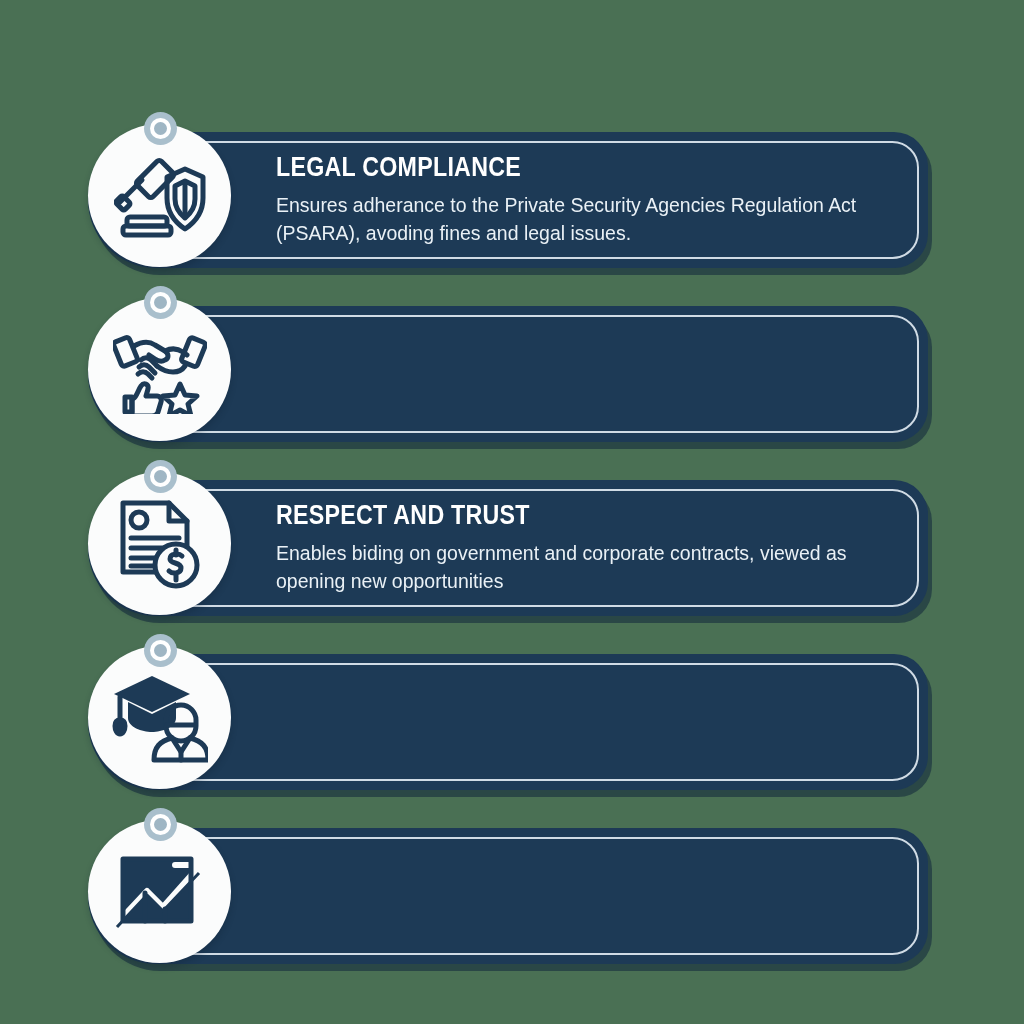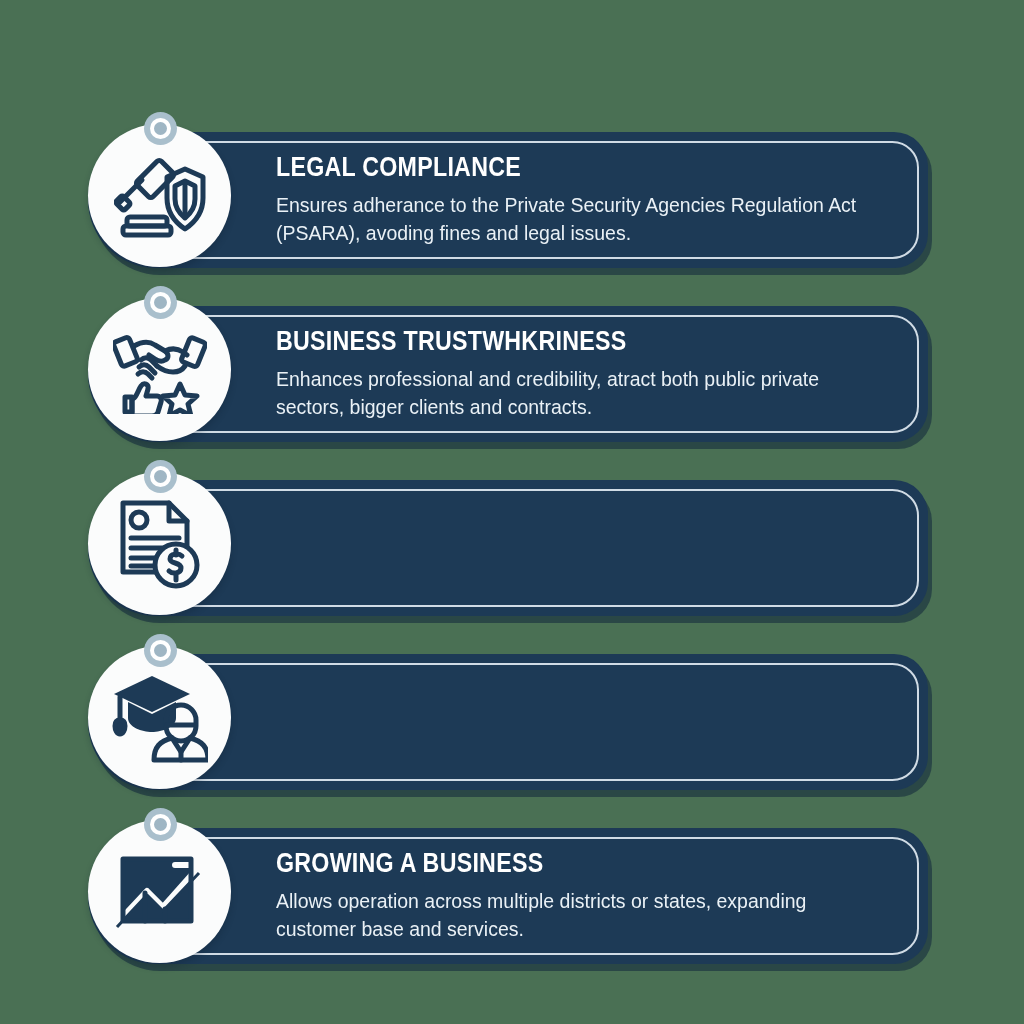--- a/index.html
+++ b/index.html
@@ -170,24 +170,20 @@
       <div class="pin-inner">
         <div class="pin-core"></div>
       </div>
     </div>
   </div>
 
   <div class="card">
     <div class="pill">
       <div class="pill-stroke"></div>
     </div>
-    <div class="content">
-      <div class="card-title">BUSINESS TRUSTWHKRINESS</div>
-      <div class="card-desc">Enhances professional and credibility, atract both public private sectors,  bigger clients and contracts.</div>
-    </div>
     <div class="disc">
       <span>
         <svg width="94" height="88" viewBox="0 0 94 88">
           <g class="icon-navy" stroke-width="4">
             <rect x="4" y="13" width="17" height="26" rx="3" transform="rotate(-22 12 26)"></rect>
             <rect x="72" y="13" width="17" height="26" rx="3" transform="rotate(22 80 26)"></rect>
             <path d="M21 20 C28 16 36 15 42 19 L52 25 C56 28 56 32 52 34 C49 36 45 35 42 33 L36 29"></path>
             <path d="M52 25 C58 22 64 22 70 26 L74 29"></path>
             <path d="M28 34 C31 31 35 31 38 34 L44 40"></path>
             <path d="M26 41 C29 38 33 38 36 41 L42 47"></path>
@@ -205,20 +201,24 @@
     <div class="pin">
       <div class="pin-inner">
         <div class="pin-core"></div>
       </div>
     </div>
   </div>
 
   <div class="card">
     <div class="pill">
       <div class="pill-stroke"></div>
+    </div>
+    <div class="content">
+      <div class="card-title">RESPECT AND TRUST</div>
+      <div class="card-desc">Enables biding on government and corporate contracts, viewed as opening new opportunities</div>
     </div>
     <div class="disc">
       <span>
         <svg width="86" height="92" viewBox="0 0 86 92">
           <g class="icon-navy" stroke-width="5">
             <path d="M6 5 H52 L70 23 V74 H6 Z"></path>
             <path d="M52 5 V23 H70"></path>
             <circle cx="22" cy="22" r="8"></circle>
             <line x1="14" y1="40" x2="62" y2="40"></line>
             <line x1="14" y1="50" x2="62" y2="50"></line>
@@ -270,24 +270,20 @@
       <div class="pin-inner">
         <div class="pin-core"></div>
       </div>
     </div>
   </div>
 
   <div class="card">
     <div class="pill">
       <div class="pill-stroke"></div>
     </div>
-    <div class="content">
-      <div class="card-title">GROWING A BUSINESS</div>
-      <div class="card-desc">Allows operation across multiple districts or states, expanding customer base and services.</div>
-    </div>
     <div class="disc">
       <span>
         <svg width="90" height="86" viewBox="0 0 90 86">
           <rect x="8" y="10" width="68" height="62" class="icon-navy-fill"></rect>
           <g fill="none" stroke="#fbfcfc" stroke-width="6" stroke-linejoin="round" stroke-linecap="round">
             <path d="M2 74 L32 42 L48 58 L80 22"></path>
             <path d="M60 16 H86 V42"></path>
           </g>
           <g fill="none" stroke="#1d3a56" stroke-width="3" stroke-linejoin="round">
             <path d="M2 78 L32 46 L48 62 L84 24"></path>

